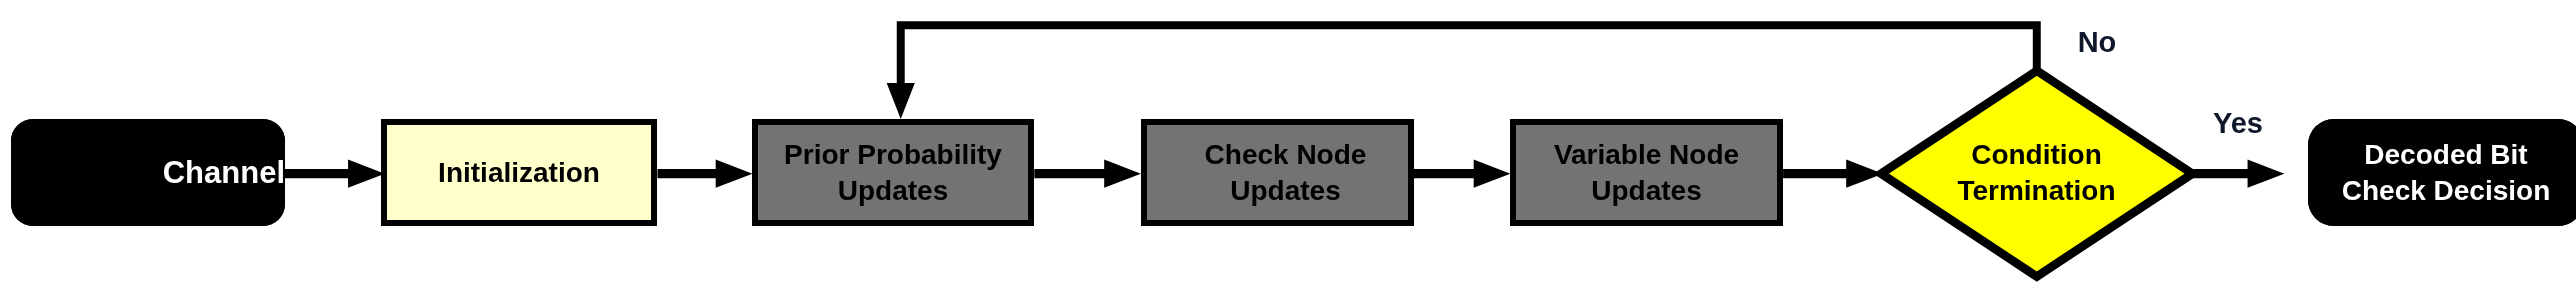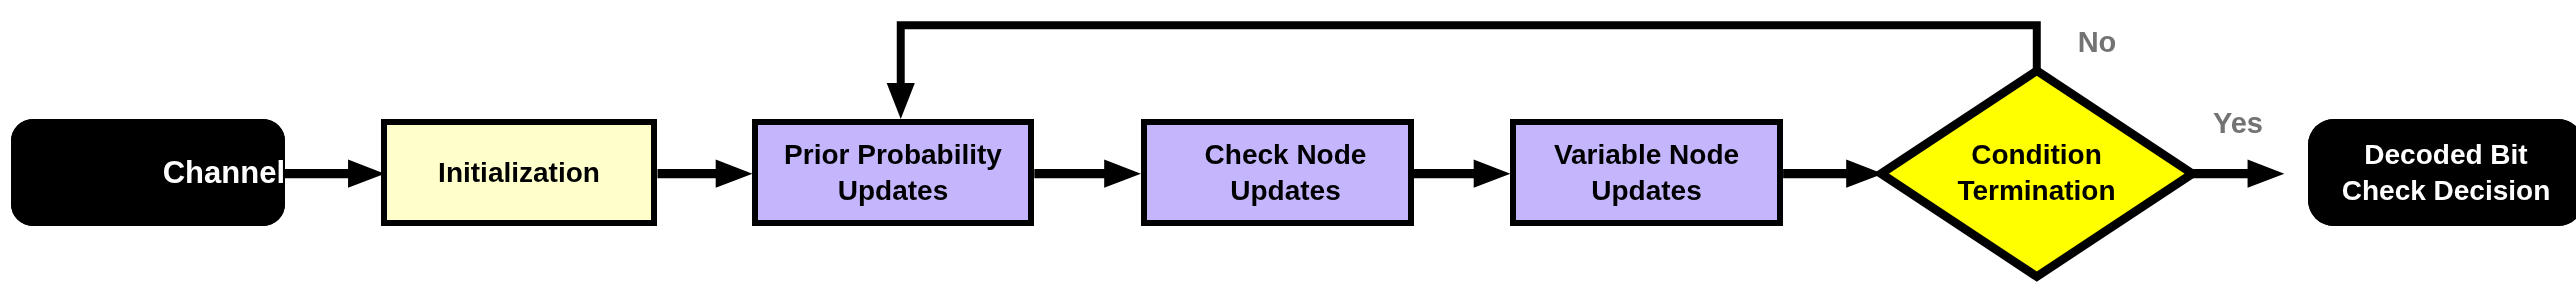--- a/index.html
+++ b/index.html
@@ -39,29 +39,29 @@
   .terminal {
     background: #000000;
     color: #FFFFFF;
     border-radius: 22px;
     box-shadow: inset 0 0 0 4.9px #000000;
   }
   .bordered {
     border: 6.1px solid #000000;
   }
   .init-fill { background: #FFFFCC; }
-  .process-fill { background: #c4b5fd; }
+  .process-fill { background: #737373; }
   .f46 { font-size: 28px; }
   .f50 { font-size: 31px; }
   .edge-label {
     position: absolute;
     width: 86px;
     text-align: center;
     font-size: 29px;
-    color: #737373;
+    color: #0f172a;
     line-height: 1.1;
   }
   .node-line { display: block; }
   #node-channel        { left: 11px;   width: 274px; align-items: flex-end; }
   #node-initialization { left: 381px;  width: 276px; }
   #node-prior          { left: 752px; width: 282px; }
   #node-check          { left: 1141px; width: 273px; padding-left: 16px; }
   #node-variable       { left: 1510px; width: 273px; }
   #node-termination    { left: 1914px; width: 245px; background: transparent; }
   #node-decoded        { left: 2284px; width: 276px; border-radius: 26px; margin-left: 24px; }

